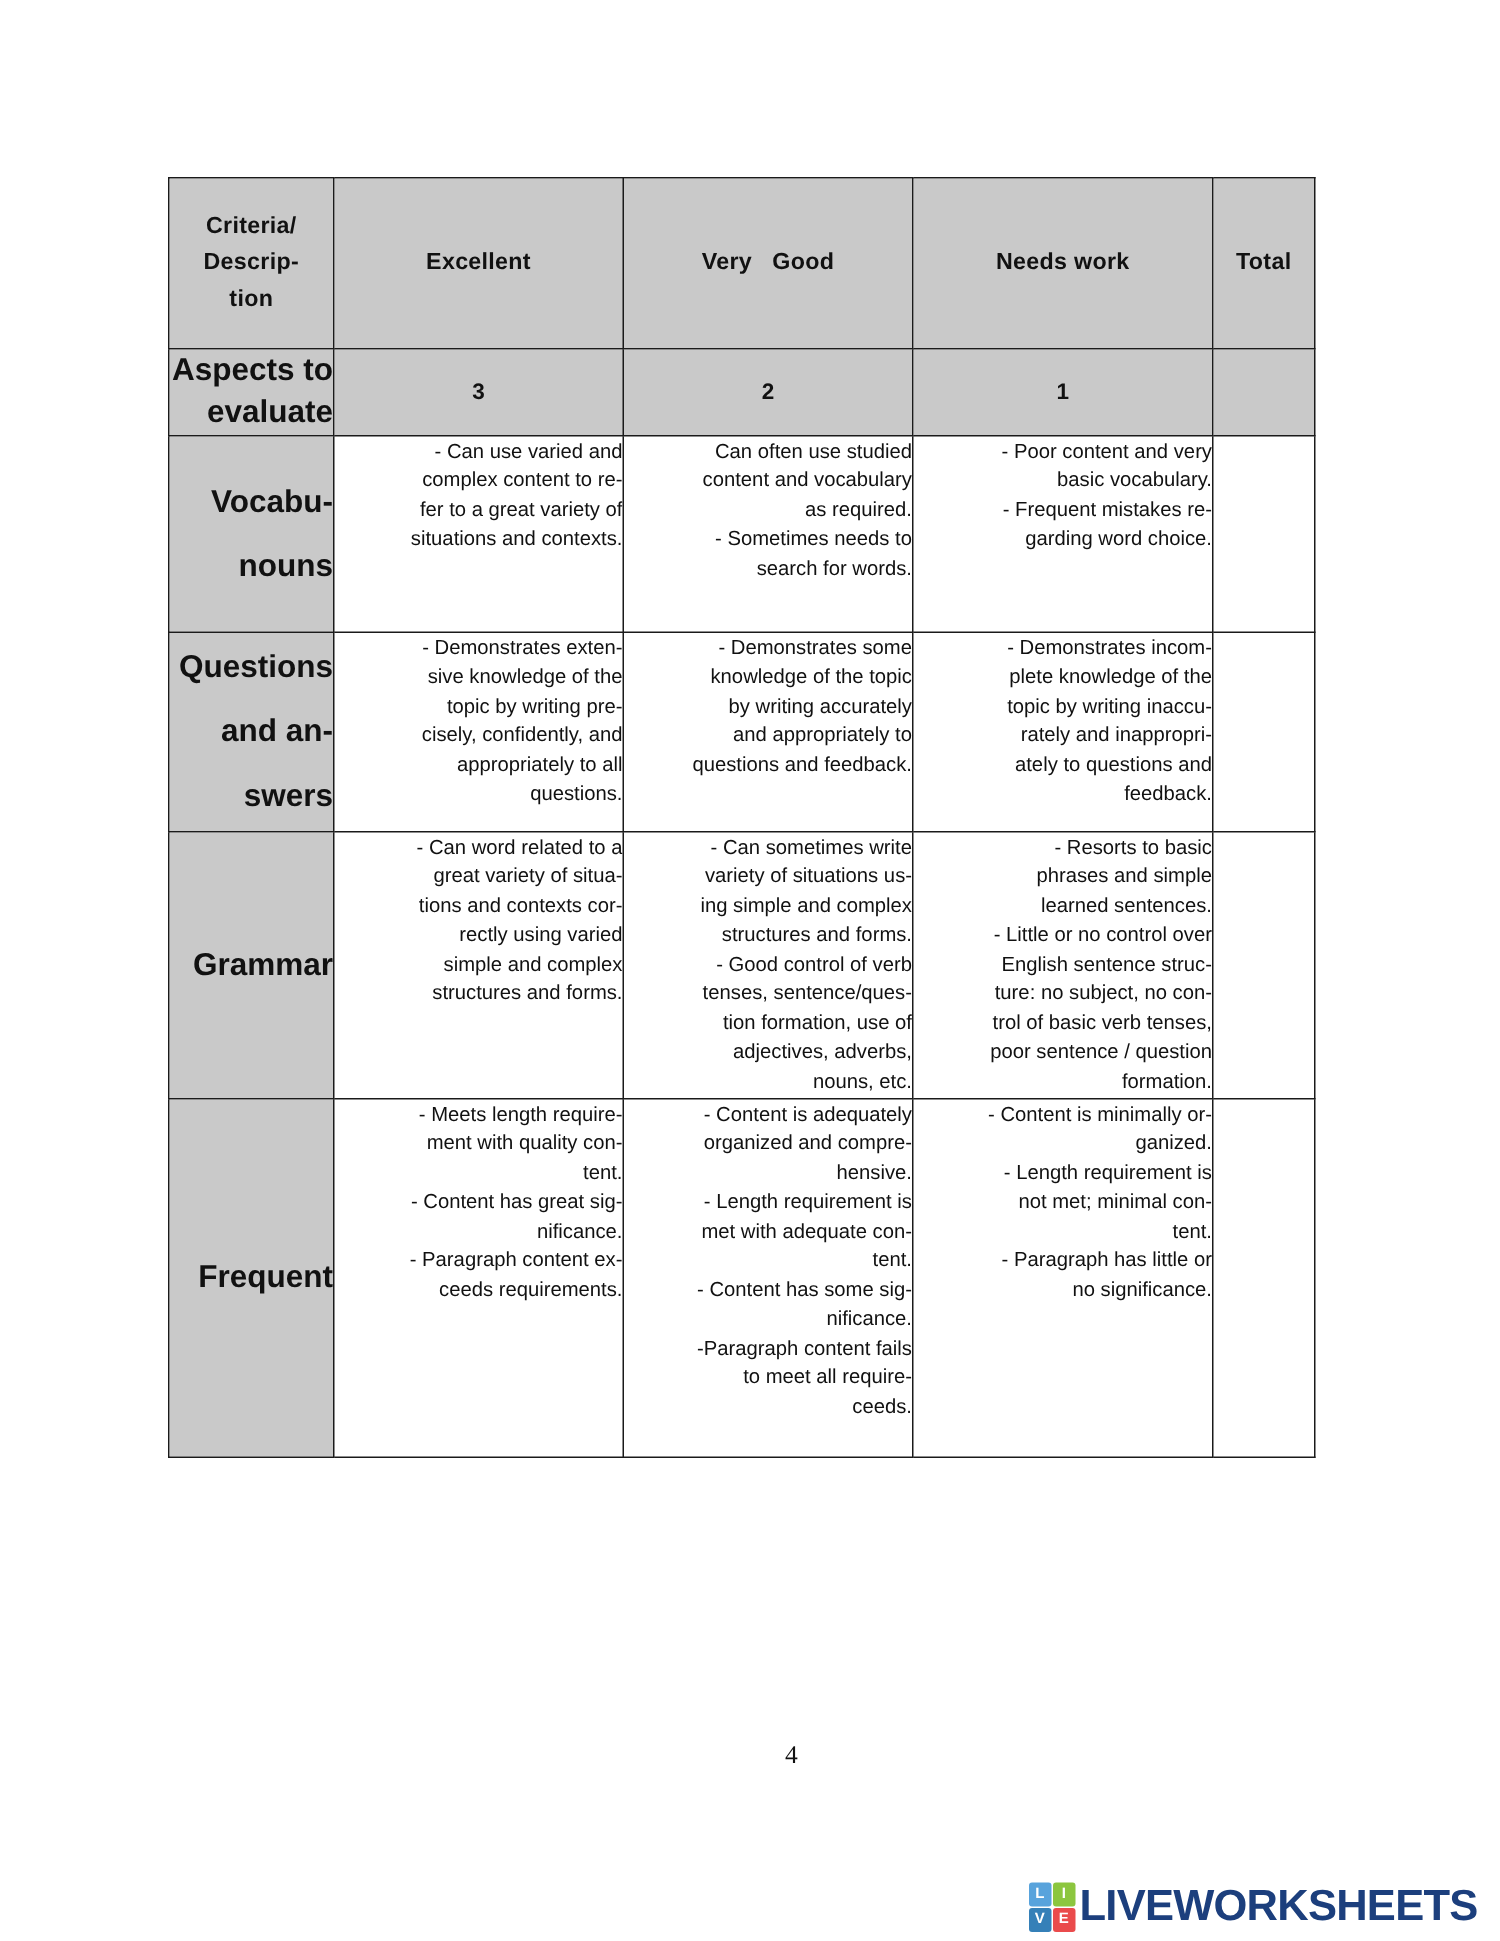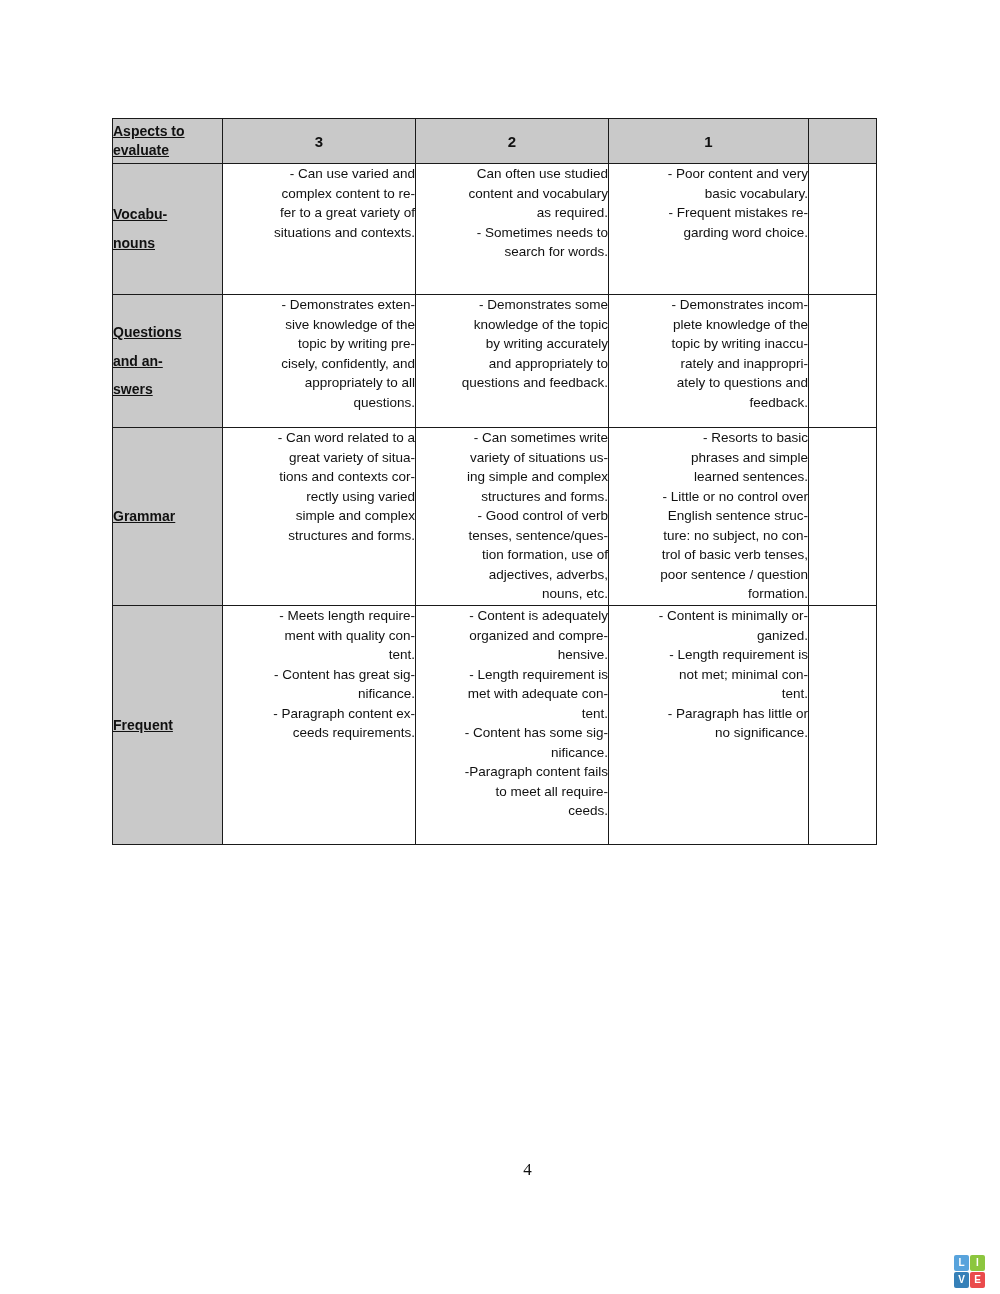--- a/index.html
+++ b/index.html
@@ -33,26 +33,25 @@
     font-weight: bold;
     font-size: 15.5px;
     line-height: 1.55;
     text-align: center;
     vertical-align: middle;
     white-space: pre-wrap;
     letter-spacing: 0.2px;
   }
   .label {
     font-weight: bold;
-    font-size: 14px;
+    font-size: 21px;
     line-height: 2.05;
-    text-align: left;
+    text-align: right;
     vertical-align: middle;
     white-space: pre-wrap;
-    text-decoration: underline;
   }
   .label-tight { line-height: 1.35; }
   .score {
     font-weight: bold;
     font-size: 15px;
     text-align: center;
     vertical-align: middle;
   }
   .desc {
     font-size: 13.5px;
@@ -120,20 +119,29 @@
 
   <table class="rubric">
     <colgroup>
       <col style="width:110px">
       <col style="width:193px">
       <col style="width:193px">
       <col style="width:200px">
       <col style="width:68px">
     </colgroup>
     <tbody>
+      <tr class="h-header">
+        <td class="gray hdr">Criteria/
+Descrip-
+tion</td>
+        <td class="gray hdr">Excellent</td>
+        <td class="gray hdr">Very   Good</td>
+        <td class="gray hdr">Needs work</td>
+        <td class="gray hdr">Total</td>
+      </tr>
 
       <tr class="h-aspects">
         <td class="gray label label-tight">Aspects to
 evaluate</td>
         <td class="gray score">3</td>
         <td class="gray score">2</td>
         <td class="gray score">1</td>
         <td class="gray"></td>
       </tr>
 
@@ -243,15 +251,16 @@
 
   <div class="page-number">4</div>
 
   <div class="logo">
     <div class="logo-grid">
       <span class="tile" style="background: rgb(88, 163, 220);">L</span>
       <span class="tile" style="background: rgb(140, 198, 63);">I</span>
       <span class="tile" style="background: rgb(53, 128, 184);">V</span>
       <span class="tile" style="background: rgb(234, 75, 76);">E</span>
     </div>
+    <span class="wordmark" style="color: rgb(28, 63, 125);">LIVEWORKSHEETS</span>
   </div>
 
 </div>
 
 </body></html>

